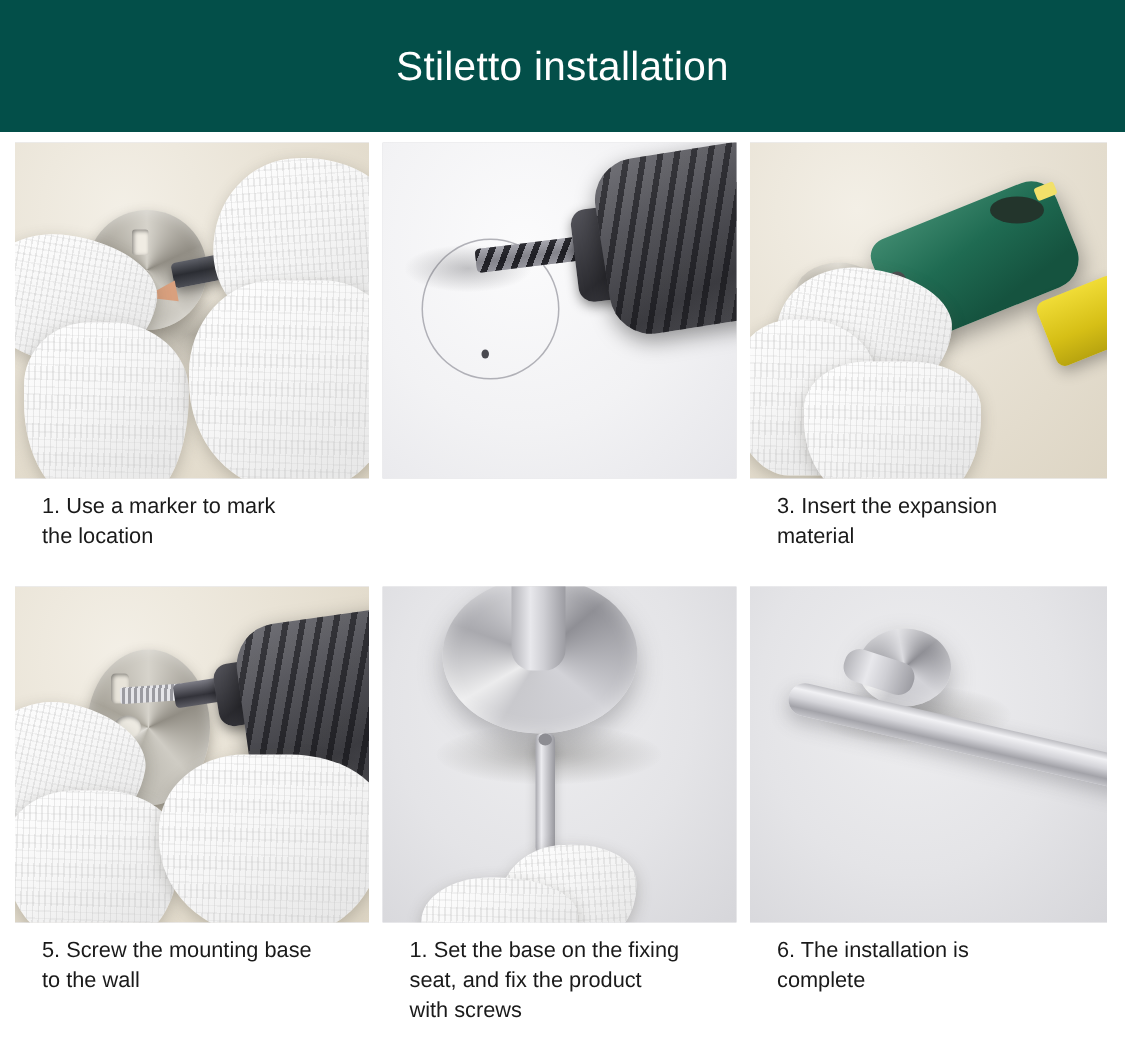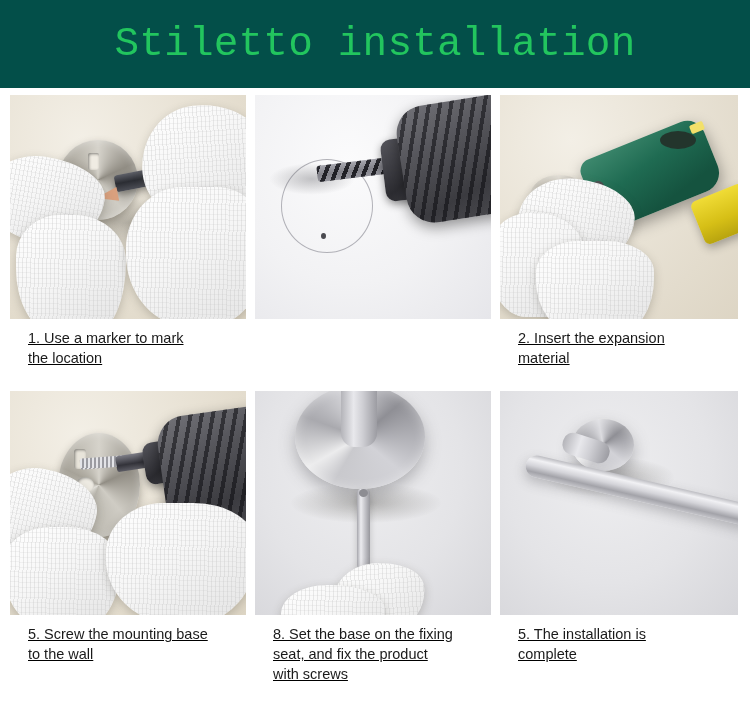--- a/index.html
+++ b/index.html
@@ -22,39 +22,38 @@
   
   .banner {
     width: 750px;
     height: 88px;
     background: #034f49;
     display: flex;
     align-items: center;
     justify-content: center;
   }
   .banner-title {
-    color: #22c55e;
-    font-size: 41px;
+    color: #ffffff;
+    font-size: 27px;
     font-weight: 400;
     letter-spacing: 0.2px;
     line-height: 1;
-    font-family: Liberation Mono, monospace;
+    font-family: Liberation Sans, sans-serif;
   }
 
   
   .steps-grid {
     padding: 7px 10px 0 10px;
     display: grid;
     grid-template-columns: 236px 236px 238px;
     column-gap: 9px;
     row-gap: 0px;
   }
   .step {
     width: 100%;
-    text-decoration: underline;
   }
   .step-figure {
     width: 100%;
     height: 224px;
     position: relative;
     overflow: hidden;
     background: #d9d9dd;
   }
   .step-caption {
     font-size: 14.5px;
@@ -311,21 +310,21 @@
         <div class="hammer-head" style="left:86px; top:42px; width:130px; height:74px;"></div>
         <div class="hammer-face" style="left:82px; top:88px; width:26px; height:30px;"></div>
         <div class="hammer-sticker" style="left:190px; top:28px; width:14px; height:9px;"></div>
         <div class="hole-dot" style="left:160px; top:36px; width:36px; height:18px; background:#23352c; border-radius:50%;"></div>
         <div class="hammer-handle" style="left:196px; top:96px; width:56px; height:46px;"></div>
 
         <div class="glove knit" style="left:18px; top:84px; width:116px; height:86px; transform:rotate(6deg);"></div>
         <div class="glove knit" style="left:-12px; top:118px; width:96px; height:104px; border-radius:42% 50% 38% 40%/40% 38% 58% 54%;"></div>
         <div class="glove knit" style="left:36px; top:146px; width:118px; height:92px; border-radius:36% 40% 30% 34%/34% 34% 60% 58%;"></div>
       </div>
-      <div class="step-caption">2. Insert the expansion
+      <div class="step-caption">3. Insert the expansion
 material</div>
     </div>
 
     <div class="step">
       <div class="step-figure">
         <div class="wall-beige"></div>
         <div class="shadow-soft" style="left:44px; top:118px; width:140px; height:44px;"></div>
 
         <div class="disc" style="left:48px; top:42px; width:82px; height:104px;"></div>
         <div class="slot" style="left:64px; top:58px; width:12px; height:20px; background:#e8e4da; box-shadow:inset 1px 1px 3px rgba(0,0,0,.45);"></div>
@@ -351,32 +350,32 @@
         <div class="shadow-soft" style="left:36px; top:92px; width:150px; height:40px;"></div>
 
         <div class="flange" style="left:40px; top:-6px; width:130px; height:104px;"></div>
         <div class="cone" style="left:86px; top:-10px; width:36px; height:66px;"></div>
         <div class="rod" style="left:102px; top:98px; width:13px; height:80px;"></div>
         <div class="hole-dot" style="left:104px; top:98px; width:9px; height:8px; background:#8d8d93;"></div>
 
         <div class="glove knit" style="left:78px; top:172px; width:92px; height:70px; transform:rotate(-6deg);"></div>
         <div class="glove knit" style="left:26px; top:194px; width:104px; height:60px; border-radius:44% 52% 38% 40%/48% 42% 56% 50%;"></div>
       </div>
-      <div class="step-caption">8. Set the base on the fixing
+      <div class="step-caption">1. Set the base on the fixing
 seat, and fix the product
 with screws</div>
     </div>
 
     <div class="step">
       <div class="step-figure">
         <div class="wall-grey"></div>
         <div class="shadow-soft" style="left:44px; top:66px; width:130px; height:40px;"></div>
 
         <div class="flange" style="left:72px; top:28px; width:62px; height:52px;"></div>
         <div class="cone" style="left:62px; top:46px; width:48px; height:22px; transform:rotate(18deg); border-radius:10px;"></div>
         <div class="bar" style="left:26px; top:62px; width:236px; height:22px; transform:rotate(13deg); transform-origin:left center;"></div>
       </div>
-      <div class="step-caption">5. The installation is
+      <div class="step-caption">6. The installation is
 complete</div>
     </div>
 
   </div>
 </div>
 
 </body></html>

